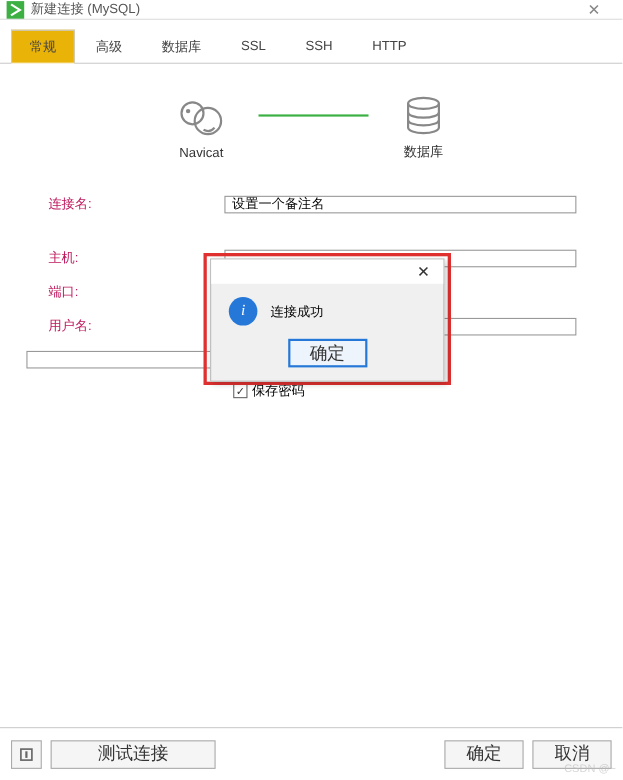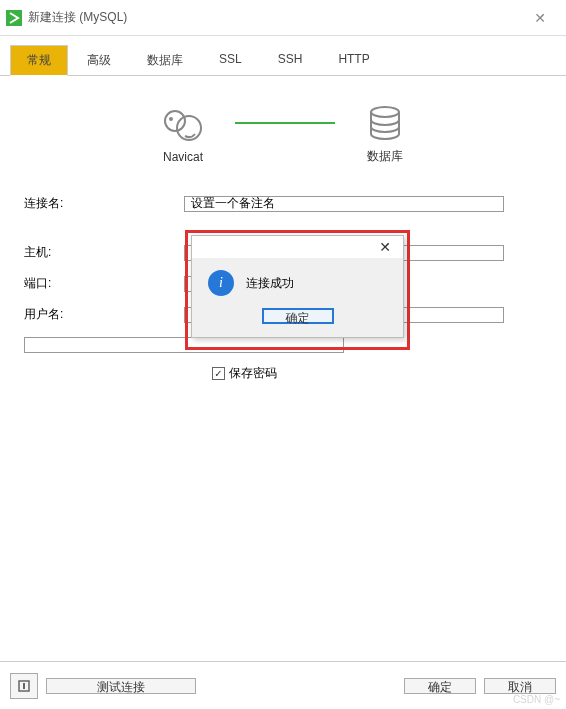--- a/index.html
+++ b/index.html
@@ -6,21 +6,21 @@
     body {
       font-family: "Microsoft YaHei", "Segoe UI", sans-serif;
       font-size: 12px;
       background: #fff;
       width: 566px;
       height: 709px;
       overflow: hidden;
       position: relative;
     }
     .titlebar {
-      height: 36px;
+      height: 18px;
       background: #fff;
       border-bottom: 1px solid #ddd;
       display: flex;
       align-items: center;
       padding: 0 6px;
     }
     .titlebar .app-icon {
       width: 16px; height: 16px;
       background: #3cb043;
       margin-right: 6px;
@@ -77,21 +77,22 @@
       top: -12px;
     }
     .navicat-icon svg, .db-icon svg { display: block; margin: 0 auto; }
     .form-row {
       display: flex;
       align-items: center;
       margin-bottom: 14px;
     }
     .form-label {
       width: 160px;
-      color: #000000;
+      color: #be185d;
+      margin-left: 20px;
     }
     .form-input {
       flex: 1;
       max-width: 320px;
       height: 16px;
       border: 1px solid #999;
       padding: 0 6px;
       font-size: 12px;
     }
     .checkbox-row {
@@ -118,25 +119,25 @@
       height: 48px;
       border-top: 1px solid #ccc;
       display: flex;
       align-items: center;
       padding: 0 10px;
       gap: 8px;
     }
     .footer .spacer { flex: 1; }
     .btn {
       min-width: 72px;
-      height: 16px;
+      height: 26px;
       border: 1px solid #aaa;
       background: #f5f5f5;
       cursor: pointer;
-      font-size: 12px;
+      font-size: 16px;
       color: #333;
     }
     .btn-wide { min-width: 150px; }
     .icon-btn {
       width: 28px; height: 26px;
       border: 1px solid #aaa;
       background: #f5f5f5;
       cursor: pointer;
       display: inline-flex;
       align-items: center;

